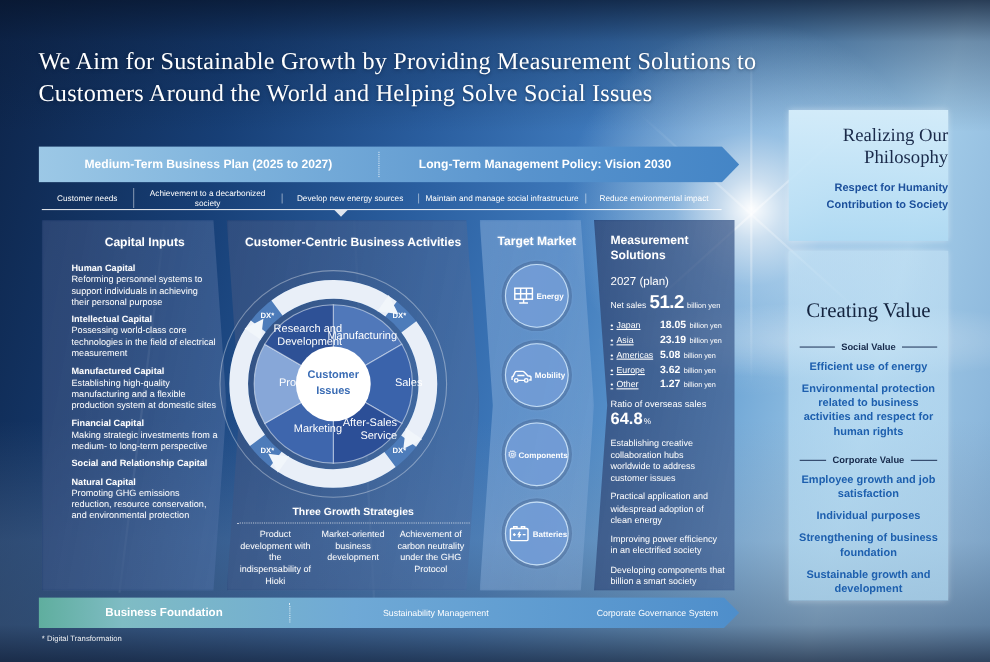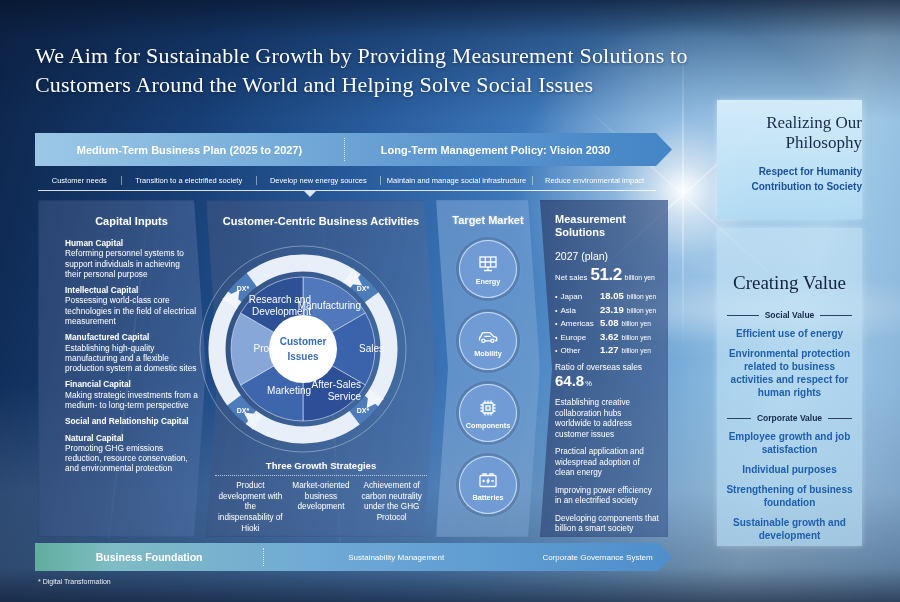--- a/index.html
+++ b/index.html
@@ -81,34 +81,34 @@
   .seg-label{position:absolute;width:66px;text-align:right;color:#fff;font-size:10px;line-height:1.2;transform:translate(-50%,-50%);}
   .dx-label{position:absolute;width:30px;text-align:center;color:#fff;font-size:7px;font-weight:bold;transform:translate(-50%,-50%);}
   .center-label{position:absolute;left:110px;top:110px;transform:translate(-50%,-50%);text-align:center;color:#3a6cb4;font-weight:bold;font-size:10px;line-height:1.45;width:70px;}
 
   
   .panelC .inner{padding-top:14px;display:flex;flex-direction:column;align-items:center;}
   .panelC h3{margin-bottom:14px;}
   .tm-circle{width:56px;height:56px;border-radius:50%;margin-bottom:14px;
     background:rgba(108,152,211,.85);border:1px solid rgba(205,228,248,.9);
     box-shadow:0 0 0 3px rgba(25,55,105,.3);
-    display:flex;flex-direction:column;align-items:center;justify-content:center;}
+    display:flex;flex-direction:row;align-items:center;justify-content:center;}
   .tm-label{font-size:7.3px;font-weight:bold;margin-top:1px;}
 
   
   .panelD .inner{padding:13px 8px 0 15px;}
   .panelD h3{text-align:left;line-height:1.2;}
   .plan-year{font-size:10.5px;margin-top:11px;}
   .netsales{margin-top:3px;display:flex;align-items:baseline;gap:3px;text-align:right;}
   .ns-label{font-size:7.8px;}
   .ns-value{font-size:17px;font-weight:bold;letter-spacing:-.5px;}
   .ns-unit{font-size:6.8px;}
   .regions{margin-top:5px;}
   .region{display:flex;align-items:baseline;margin-bottom:2.5px;}
-  .r-name{width:45px;font-size:8px;}
+  .r-name{width:45px;font-size:8px;text-decoration:underline;}
   .r-name::before{content:"\2022";margin-right:3px;font-size:7px;}
   .r-value{font-size:9.5px;font-weight:bold;margin-right:3px;}
   .r-unit{font-size:6.6px;}
   .ov-label{font-size:8.4px;margin-top:7px;}
   .ov-row{display:flex;align-items:baseline;gap:1px;}
   .ov-value{font-size:15px;font-weight:bold;}
   .ov-unit{font-size:7.5px;}
   .outcomes{margin-top:9px;}
   .outcome{font-size:8.2px;line-height:1.28;margin-bottom:7px;}
 
@@ -159,21 +159,21 @@
   </div>
 
   <div class="plan-bar">
     <div class="cell left">Medium-Term Business Plan (2025 to 2027)</div>
     <div class="plan-divider"></div>
     <div class="cell right">Long-Term Management Policy: Vision 2030</div>
   </div>
 
   <div class="tabs">
     <div class="tab t0">Customer needs</div>
-    <div class="tab t1">Transition to a electrified society</div>
+    <div class="tab t1">Achievement to a decarbonized society</div>
     <div class="tab t2">Develop new energy sources</div>
     <div class="tab t3">Maintain and manage social infrastructure</div>
     <div class="tab t4">Reduce environmental impact</div>
   </div>
   <div class="tabs-underline"></div>
 
   <div class="panel panelA">
     <div class="inner">
       <h3>Capital Inputs</h3>
       <div class="cap-item"><span class="nm">Human Capital</span><br><span>Reforming personnel systems to support individuals in achieving their personal purpose</span></div>

